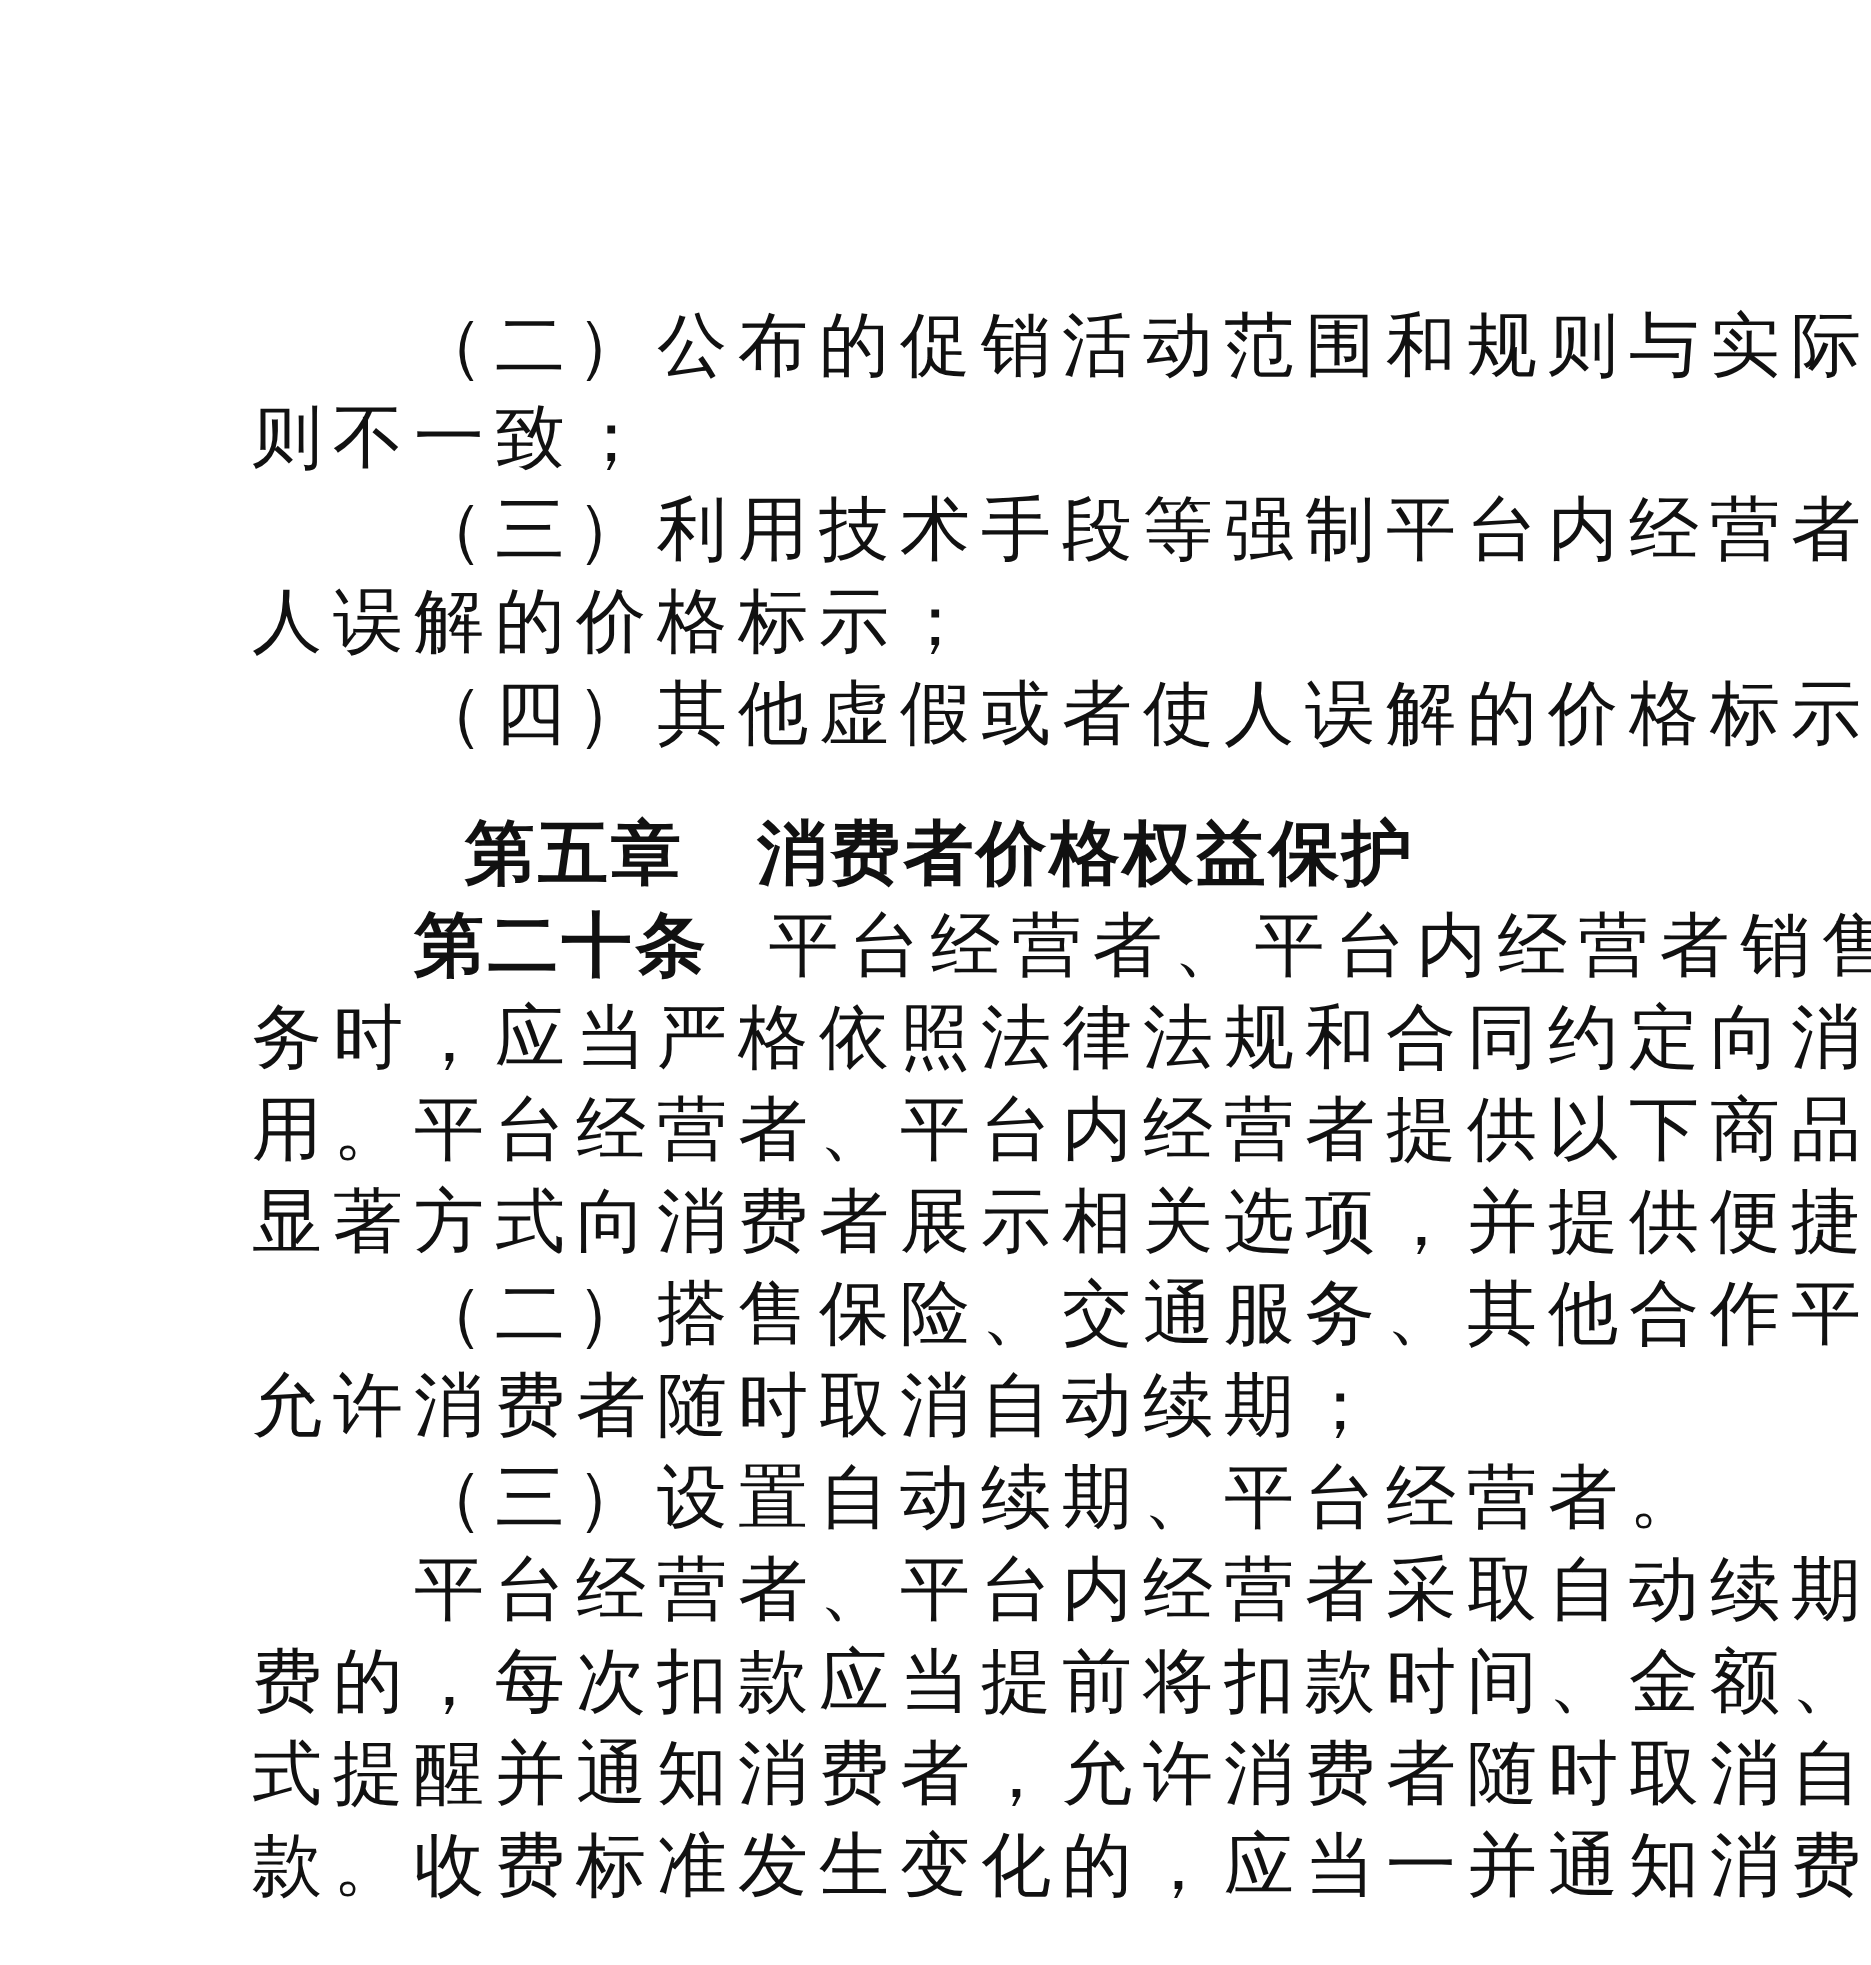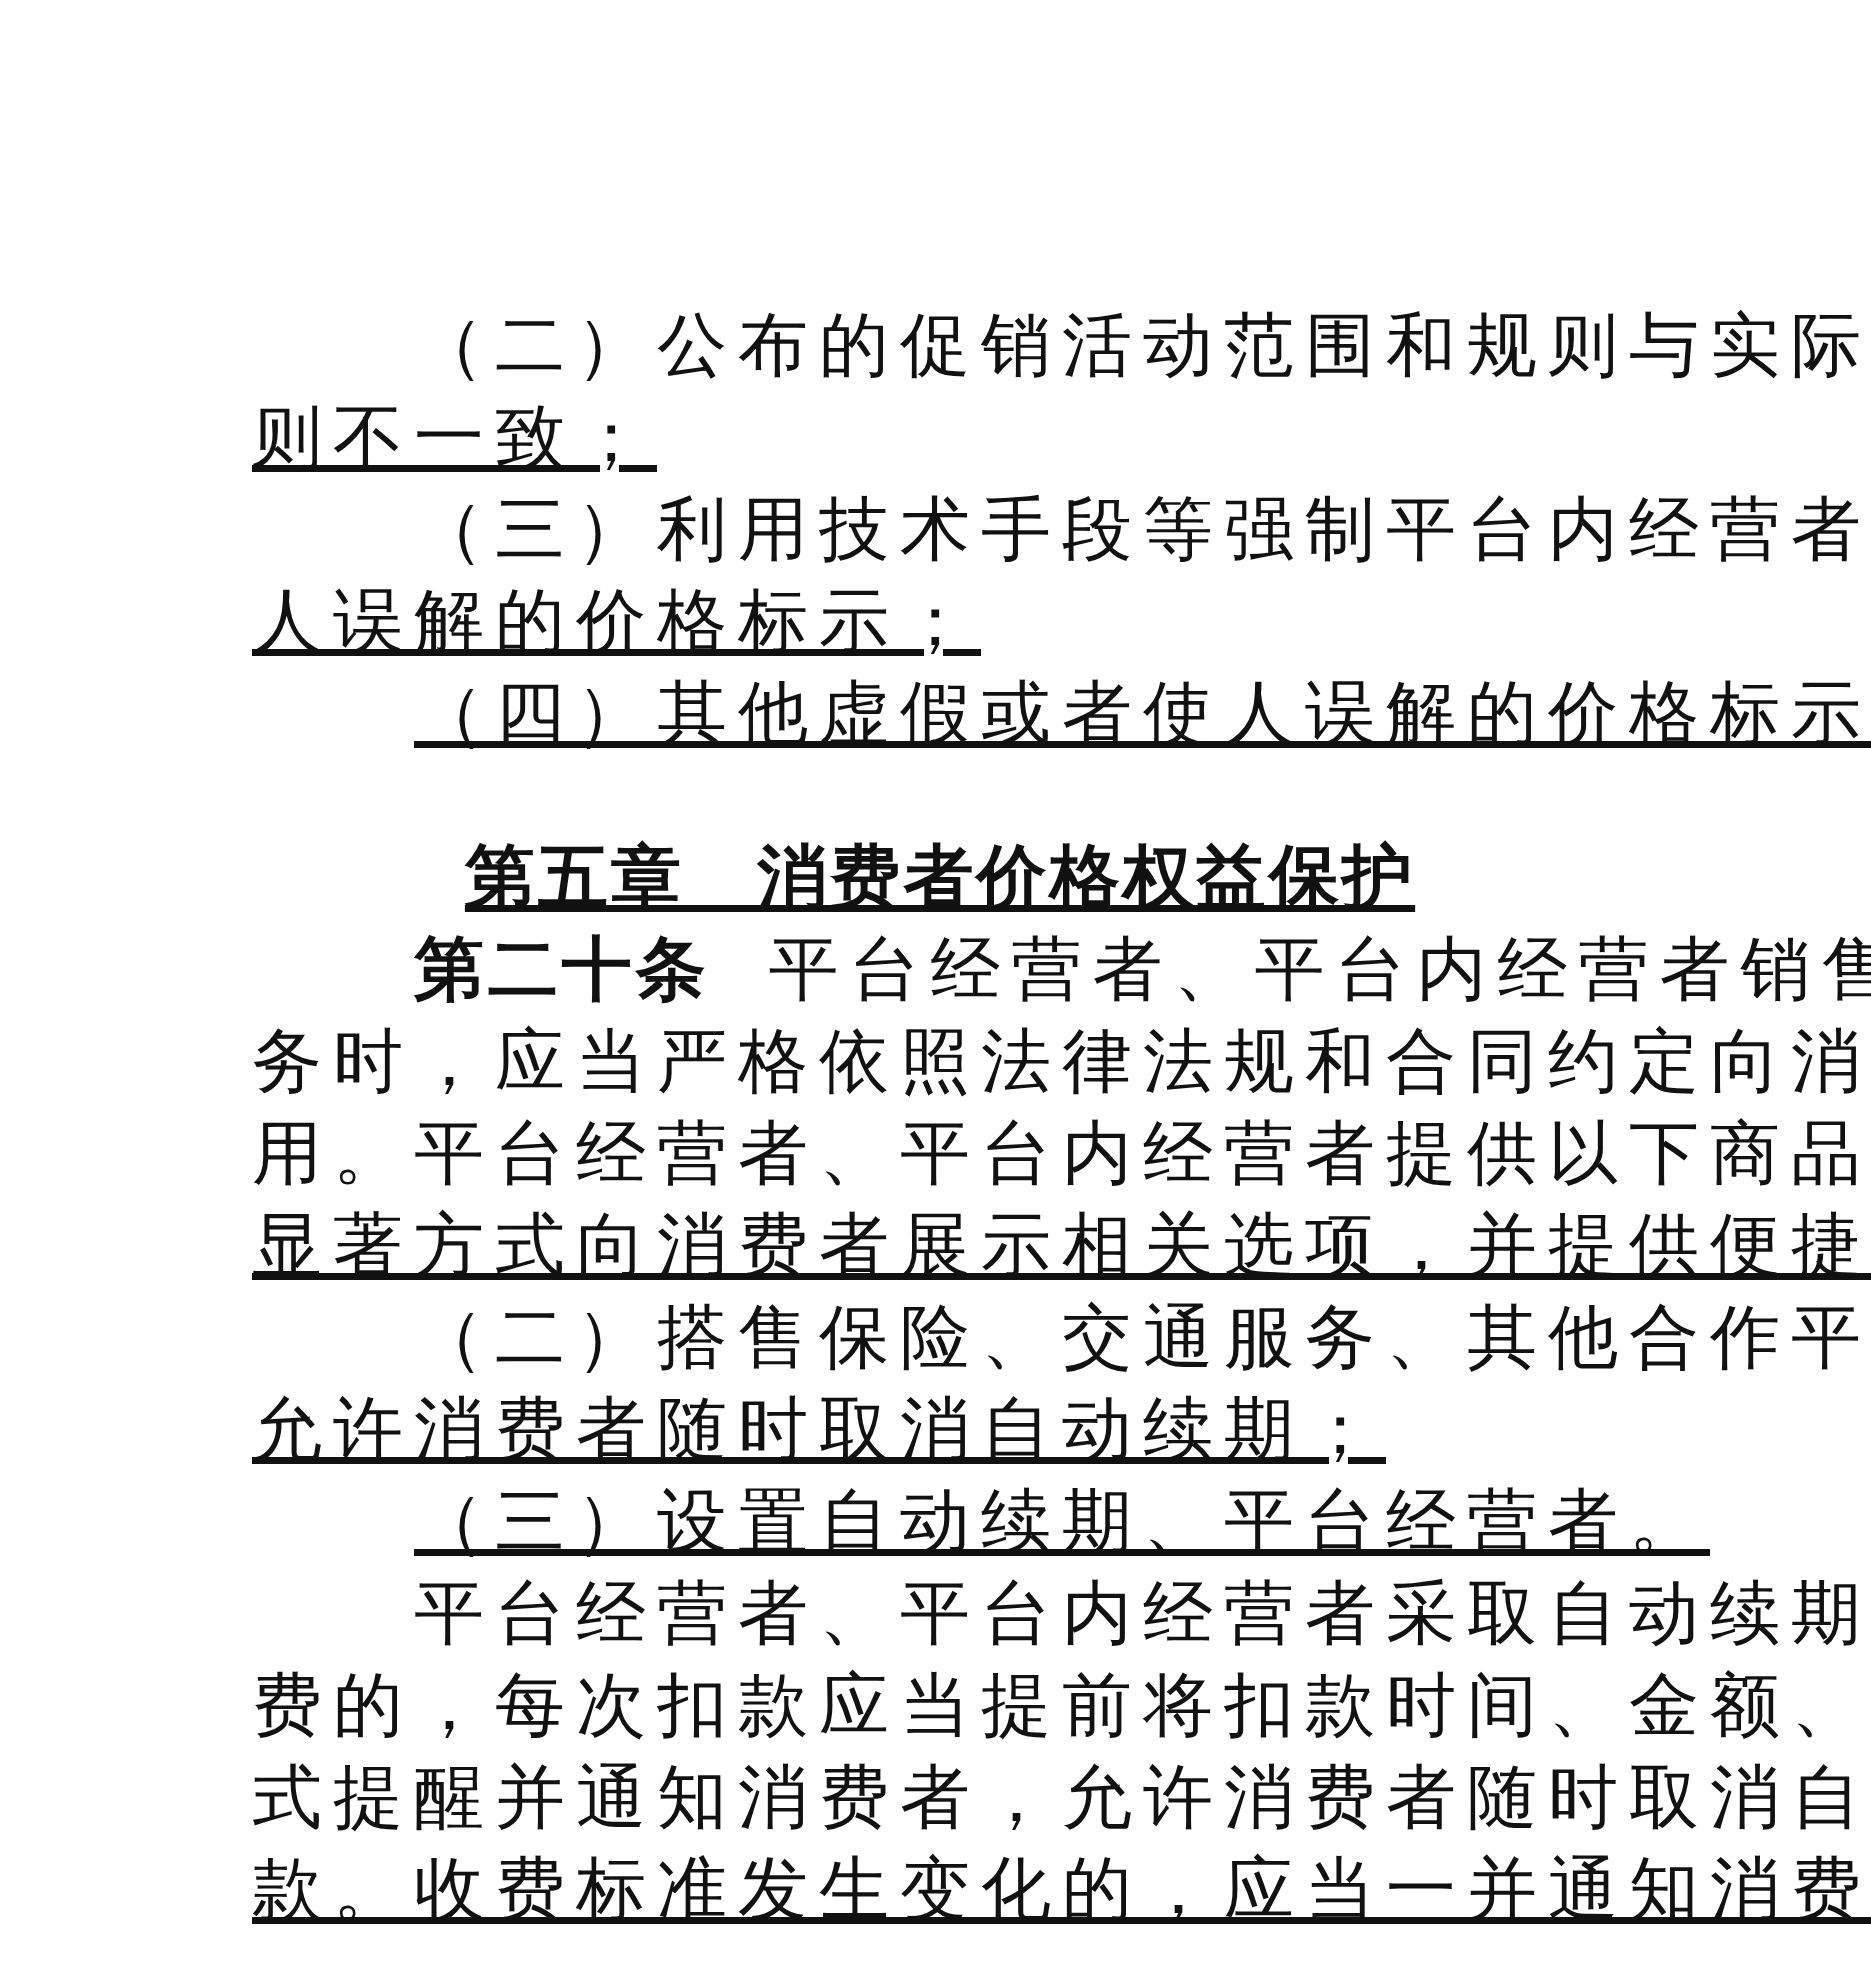--- a/index.html
+++ b/index.html
@@ -1,25 +1,25 @@
 <!DOCTYPE html>
 <html style="font-size:6.3px"><head>
 <meta charset="utf-8">
 <style>
   html, body { margin:0; padding:0; background:#ffffff; }
   body { width:1872px; height:2647px; position:relative; overflow:hidden;
          font-family:"DejaVu Serif","Liberation Serif",serif; color:#111; }
   .page { position:absolute; left:252px; top:299px; width:1376px; }
   .line { font-size:70px; line-height:92px; height:92px; white-space:nowrap;
           letter-spacing:11px; text-align:justify; text-align-last:justify; }
-  .line.last { text-align-last:left;text-decoration:underline; }
+  .line.last { text-align-last:left; }
   .indent { padding-left:162px; }
   .heading { font-family:"DejaVu Sans","Liberation Sans",sans-serif; font-weight:bold;
              text-align:right; text-align-last:center; letter-spacing:3.1px;
-             margin-top:72px;text-decoration:underline; }
+             margin-top:48px; }
   .bold { font-family:Liberation Sans, sans-serif; font-weight:bold; letter-spacing:3.9px; }
   .gap { display:inline-block; width:59px; }
 </style>
 </head>
 <body>
 
 <div class="page">
 
   <div class="line indent">（二）公布的促销活动范围和规则与实际促销活动范围和规</div>
   <div class="line last">则不一致；</div>

